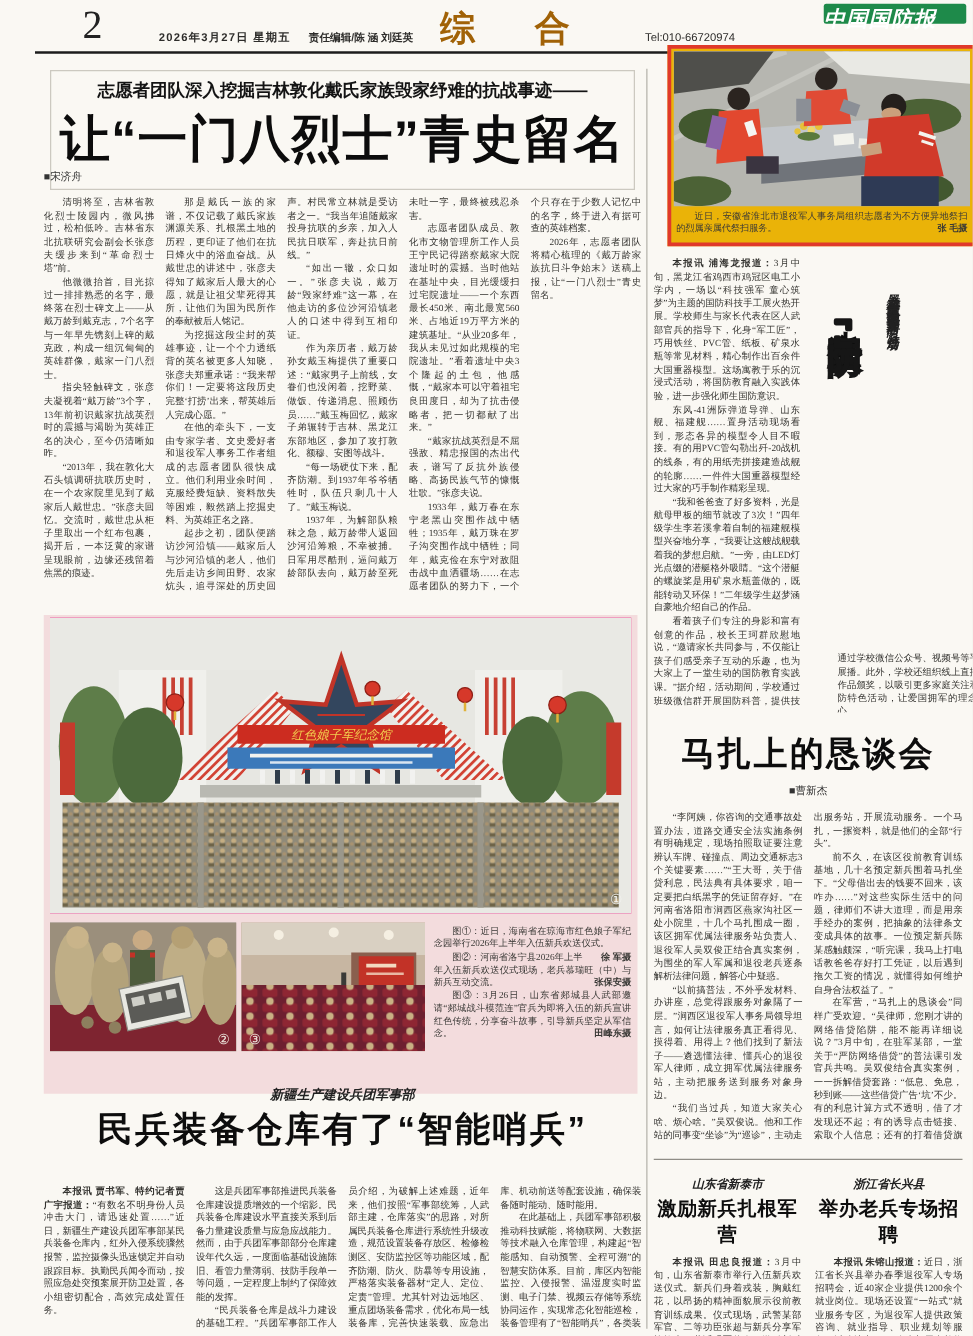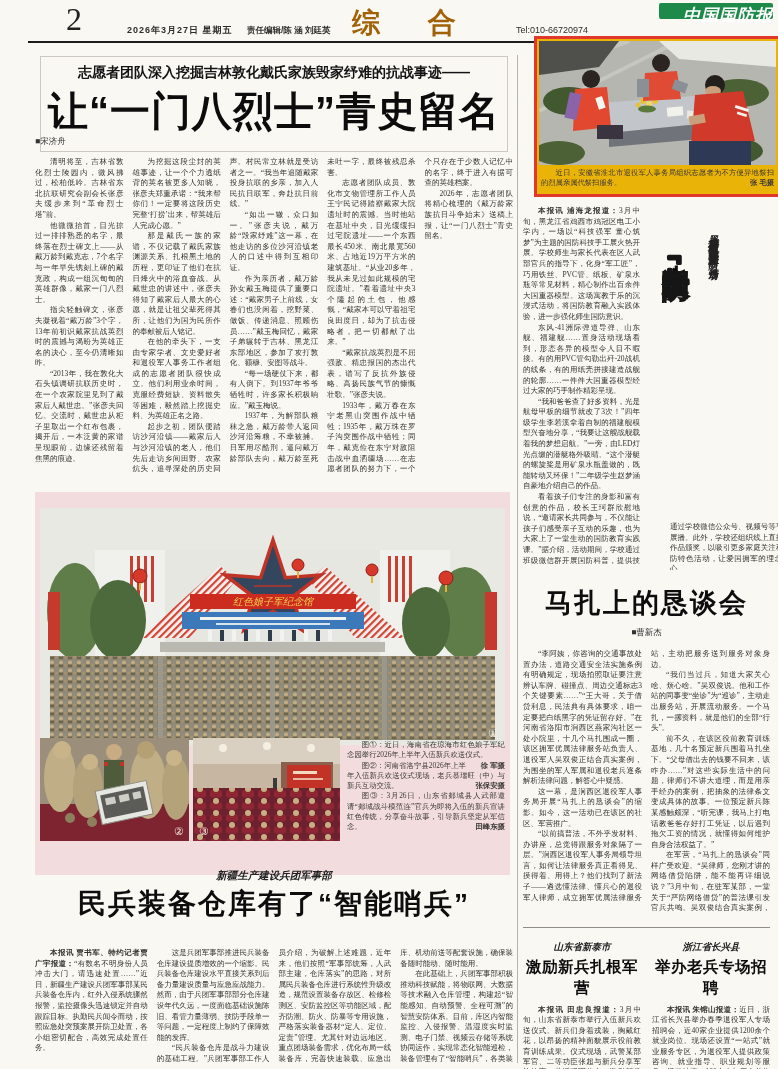--- a/index.html
+++ b/index.html
@@ -6,38 +6,38 @@
   body{width:778px;height:1069px;background:#e9e7e2;font-family:"Liberation Serif",serif;}
   #page{position:relative;width:778px;height:1069px;background:#faf8f3;overflow:hidden;color:#2e2d2b;}
 
   
   .hdr-rule{position:absolute;left:28px;right:5px;top:41px;border-top:2px solid #1c1c1c;}
   .page-num{position:absolute;left:66px;top:1px;font-size:32px;font-family:"Liberation Serif",serif;color:#222;}
   .hdr-date{position:absolute;left:127px;top:24px;font-size:9px;font-weight:bold;font-family:"Liberation Sans",sans-serif;letter-spacing:1px;}
   .hdr-editor{position:absolute;left:247px;top:25px;font-size:8.5px;font-weight:bold;font-family:"Liberation Sans",sans-serif;}
   .hdr-section{position:absolute;left:352px;top:4px;font-size:28px;font-weight:900;font-family:"Liberation Sans",sans-serif;letter-spacing:20px;color:#a16207;}
   .hdr-tel{position:absolute;left:516px;top:25px;font-size:9px;font-family:"Liberation Sans",sans-serif;}
-  .masthead{position:absolute;left:659px;top:3px;width:114px;height:16px;background:#1e8a4a;border-radius:2px;color:#fff;text-align:right;line-height:26px;font-size:17px;font-style:italic;font-weight:bold;font-family:"Liberation Serif",serif;letter-spacing:1px;}
+  .masthead{position:absolute;left:659px;top:3px;width:114px;height:16px;background:#1e8a4a;border-radius:2px;color:#fff;text-align:left;line-height:26px;font-size:17px;font-style:italic;font-weight:bold;font-family:"Liberation Serif",serif;letter-spacing:1px;}
 
   
   .vrule{position:absolute;left:517px;top:55px;height:1008px;border-left:1px solid #b5b3ac;}
 
   
   .headline-box{position:absolute;left:40px;top:56px;width:466px;height:94px;border:1px solid #ccc9c0;}
   .main-kicker{position:absolute;left:35px;top:64px;width:478px;text-align:center;font-size:14px;font-weight:bold;font-family:"Liberation Sans",sans-serif;color:#141414;}
   .main-headline{position:absolute;left:35px;top:84px;width:478px;text-align:center;font-size:40px;font-weight:900;font-family:"Liberation Sans",sans-serif;color:#0c0c0c;letter-spacing:1px;}
   .main-byline{position:absolute;left:35px;top:136px;width:478px;text-align:left;font-size:8.5px;color:#333;}
   .body-cols{font-size:7.5px;line-height:10.6px;text-align:justify;overflow:hidden;color:#33322f;}
   .main-body{position:absolute;left:35px;top:157px;width:478px;height:322px;column-count:5;column-gap:9px;column-fill:auto;}
   .para{text-indent:2em;margin:0;}
   .lead{font-weight:bold;}
 
   
   .photo-block{position:absolute;left:35px;top:492px;width:475px;height:383px;background:#f3dcdd;}
-  .big-photo{position:absolute;left:5px;top:16px;width:465px;height:237px;overflow:hidden;background:#ec4899;}
+  .big-photo{position:absolute;left:5px;top:2px;width:465px;height:237px;overflow:hidden;background:#ec4899;}
   .photo2{position:absolute;left:5px;top:246px;width:149px;height:103px;overflow:hidden;background:#8c8678;}
   .photo3{position:absolute;left:158px;top:246px;width:147px;height:103px;overflow:hidden;background:#c9b8a6;}
   .caps{position:absolute;left:312px;top:248px;width:158px;font-size:7.4px;line-height:10.3px;text-align:justify;color:#3a3936;}
   .caps p{margin:0;text-indent:2em;}
   .credit{float:right;font-weight:bold;font-family:"Liberation Sans",sans-serif;}
 
   
   .mil-kicker{position:absolute;left:35px;top:869px;width:478px;text-align:center;font-size:10.5px;font-style:italic;font-weight:bold;font-family:"Liberation Serif",serif;color:#222;}
   .mil-headline{position:absolute;left:35px;top:885px;width:478px;text-align:center;font-size:28px;font-weight:900;font-family:"Liberation Sans",sans-serif;letter-spacing:2px;color:#0d0d0d;}
   .mil-body{position:absolute;left:35px;top:948px;width:478px;height:118px;column-count:4;column-gap:9px;column-fill:auto;}
@@ -87,27 +87,27 @@
   <div>
     <div class="headline-box"></div>
     <div class="main-kicker">志愿者团队深入挖掘吉林敦化戴氏家族毁家纾难的抗战事迹——</div>
     <div class="main-headline">让“一门八烈士”青史留名</div>
     <div class="main-byline">■宋济舟</div>
     <div class="main-body body-cols">
         <p class="para">清明将至，吉林省敦化烈士陵园内，微风拂过，松柏低吟。吉林省东北抗联研究会副会长张彦夫缓步来到“革命烈士塔”前。</p>
         <p class="para">他微微抬首，目光掠过一排排熟悉的名字，最终落在烈士碑文上——从戴万龄到戴克志，7个名字与一年早先镌刻上碑的戴克政，构成一组沉甸甸的英雄群像，戴家一门八烈士。</p>
         <p class="para">指尖轻触碑文，张彦夫凝视着“戴万龄”3个字，13年前初识戴家抗战英烈时的震撼与渴盼为英雄正名的决心，至今仍清晰如昨。</p>
         <p class="para">“2013年，我在敦化大石头镇调研抗联历史时，在一个农家院里见到了戴家后人戴世忠。”张彦夫回忆。交流时，戴世忠从柜子里取出一个红布包裹，揭开后，一本泛黄的家谱呈现眼前，边缘还残留着焦黑的痕迹。</p>
+        <p class="para">那是戴氏一族的家谱，不仅记载了戴氏家族渊源关系、扎根黑土地的历程，更印证了他们在抗日烽火中的浴血奋战。从戴世忠的讲述中，张彦夫得知了戴家后人最大的心愿，就是让祖父辈死得其所，让他们为国为民所作的奉献被后人铭记。</p>
         <p class="para">为挖掘这段尘封的英雄事迹，让一个个力透纸背的英名被更多人知晓，张彦夫郑重承诺：“我来帮你们！一定要将这段历史完整‘打捞’出来，帮英雄后人完成心愿。”</p>
-        <p class="para">那是戴氏一族的家谱，不仅记载了戴氏家族渊源关系、扎根黑土地的历程，更印证了他们在抗日烽火中的浴血奋战。从戴世忠的讲述中，张彦夫得知了戴家后人最大的心愿，就是让祖父辈死得其所，让他们为国为民所作的奉献被后人铭记。</p>
         <p class="para">在他的牵头下，一支由专家学者、文史爱好者和退役军人事务工作者组成的志愿者团队很快成立。他们利用业余时间，克服经费短缺、资料散失等困难，毅然踏上挖掘史料、为英雄正名之路。</p>
         <p class="para">起步之初，团队便踏访沙河沿镇——戴家后人与沙河沿镇的老人，他们先后走访乡间田野、农家炕头，追寻深处的历史回声。村民常立林就是受访者之一。“我当年追随戴家投身抗联的乡亲，加入人民抗日联军，奔赴抗日前线。”</p>
         <p class="para">“如出一辙，众口如一。”张彦夫说，戴万龄“毁家纾难”这一幕，在他走访的多位沙河沿镇老人的口述中得到互相印证。</p>
         <p class="para">作为亲历者，戴万龄孙女戴玉梅提供了重要口述：“戴家男子上前线，女眷们也没闲着，挖野菜、做饭、传递消息、照顾伤员……”戴玉梅回忆，戴家子弟辗转于吉林、黑龙江东部地区，参加了攻打敦化、额穆、安图等战斗。</p>
-        <p class="para">“每一场硬仗下来，都有人倒下。到1937年爷爷牺牲时，许多家长积极响应。”戴玉梅说。</p>
+        <p class="para">“每一场硬仗下来，配齐防潮。到1937年爷爷牺牲时，队伍只剩几十人了。”戴玉梅说。</p>
         <p class="para">1937年，为解部队粮秣之急，戴万龄带人返回沙河沿筹粮，不幸被捕。日军用尽酷刑，逼问戴万龄部队去向，戴万龄至死未吐一字，最终被残忍杀害。</p>
         <p class="para">志愿者团队成员、敦化市文物管理所工作人员王宁民记得踏察戴家大院遗址时的震撼。当时他站在基址中央，目光缓缓扫过宅院遗址——一个东西最长450米、南北最宽560米、占地近19万平方米的建筑基址。“从业20多年，我从未见过如此规模的宅院遗址。”看着遗址中央3个隆起的土包，他感慨，“戴家本可以守着祖宅良田度日，却为了抗击侵略者，把一切都献了出来。”</p>
         <p class="para">“戴家抗战英烈是不屈强敌、精忠报国的杰出代表，谱写了反抗外族侵略、高扬民族气节的慷慨壮歌。”张彦夫说。</p>
         <p class="para">1933年，戴万春在东宁老黑山突围作战中牺牲；1935年，戴万珠在罗子沟突围作战中牺牲；同年，戴克俭在东宁对敌阻击战中血洒疆场……在志愿者团队的努力下，一个个只存在于少数人记忆中的名字，终于进入有据可查的英雄档案。</p>
         <p class="para">2026年，志愿者团队将精心梳理的《戴万龄家族抗日斗争始末》送稿上报，让“一门八烈士”青史留名。</p>
       </div>
   </div>
 
   <div class="photo-block">
     <div class="big-photo">
@@ -326,21 +326,20 @@
     <div class="def-body-bottom body-cols">
       <p class="para">通过学校微信公众号、视频号等平台进行展播。此外，学校还组织线上直播为优秀作品颁奖，以吸引更多家庭关注和参与国防特色活动，让爱国拥军的理念深入人心。</p>
     </div>
   </div>
 
   <div>
     <div class="mz-headline">马扎上的恳谈会</div>
     <div class="mz-byline">■曹新杰</div>
     <div class="mz-body body-cols">
         <p class="para">“李阿姨，你咨询的交通事故处置办法，道路交通安全法实施条例有明确规定，现场拍照取证要注意辨认车牌、碰撞点、周边交通标志3个关键要素……”“王大哥，关于借贷利息，民法典有具体要求，咱一定要把白纸黑字的凭证留存好。”在河南省洛阳市涧西区燕家沟社区一处小院里，十几个马扎围成一圈，该区拥军优属法律服务站负责人、退役军人吴双俊正结合真实案例，为围坐的军人军属和退役老兵逐条解析法律问题，解答心中疑惑。</p>
-        <p class="para">这一幕，是涧西区退役军人事务局开展“马扎上的恳谈会”的缩影。如今，这一活动已在该区的社区、军营推广。</p>
         <p class="para">“以前搞普法，不外乎发材料、办讲座，总觉得跟服务对象隔了一层。”涧西区退役军人事务局领导坦言，如何让法律服务真正看得见、摸得着、用得上？他们找到了新法子——遴选懂法律、懂兵心的退役军人律师，成立拥军优属法律服务站，主动把服务送到服务对象身边。</p>
         <p class="para">“我们当过兵，知道大家关心啥、烦心啥。”吴双俊说。他和工作站的同事变“坐诊”为“巡诊”，主动走出服务站，开展流动服务。一个马扎，一摞资料，就是他们的全部“行头”。</p>
         <p class="para">前不久，在该区役前教育训练基地，几十名预定新兵围着马扎坐下。“父母借出去的钱要不回来，该咋办……”对这些实际生活中的问题，律师们不讲大道理，而是用亲手经办的案例，把抽象的法律条文变成具体的故事。一位预定新兵陈某感触颇深，“听完课，我马上打电话教爸爸存好打工凭证，以后遇到拖欠工资的情况，就懂得如何维护自身合法权益了。”</p>
         <p class="para">在军营，“马扎上的恳谈会”同样广受欢迎。“吴律师，您刚才讲的网络借贷陷阱，能不能再详细说说？”3月中旬，在驻军某部，一堂关于“严防网络借贷”的普法课引发官兵共鸣。吴双俊结合真实案例，一一拆解借贷套路：“低息、免息，秒到账——这些借贷广告‘坑’不少。有的利息计算方式不透明，借了才发现还不起；有的诱导点击链接、索取个人信息；还有的打着借贷旗号进行诈骗……”战士们听得聚精会神，不时在本子上记下要点。</p>
       </div>
   </div>
 
   <div class="r-divider"></div>
 
   <div class="mini mini-1">

